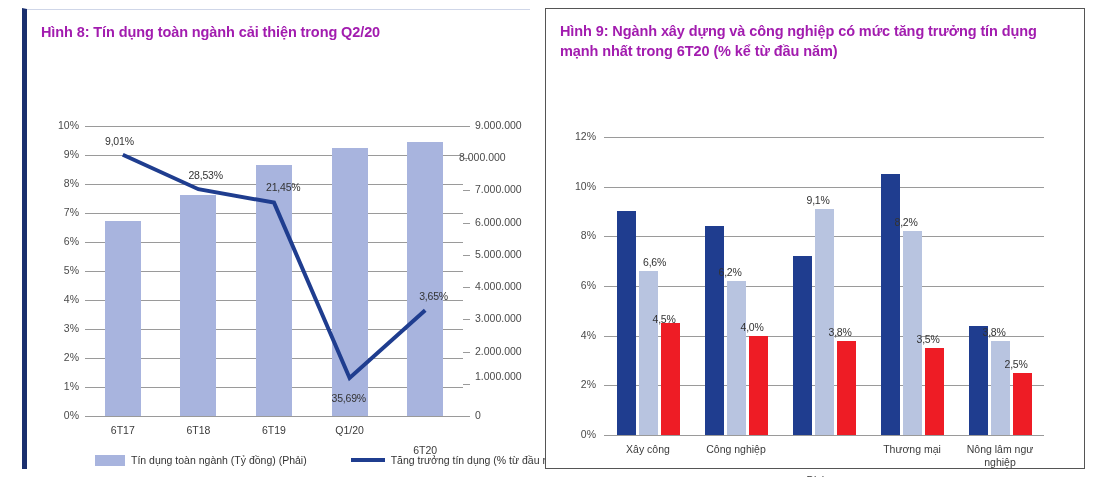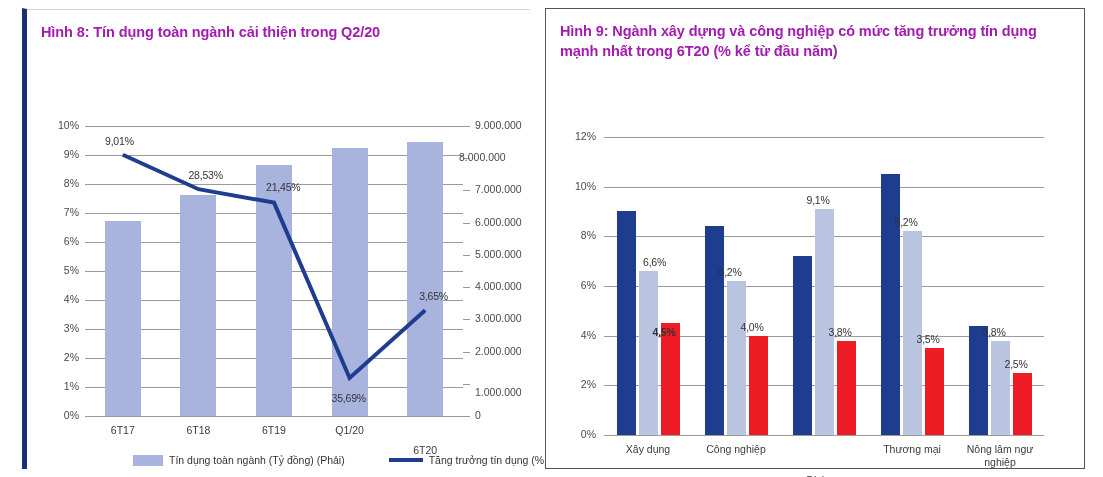--- a/index.html
+++ b/index.html
@@ -44,21 +44,21 @@
   .dlabel {
     position: absolute; font-size: 10.5px; color: #333;
     white-space: nowrap; letter-spacing: -0.2px;
   }
   .xlabel {
     position: absolute; font-size: 10.5px; color: #3a3a3a;
     text-align: center; white-space: pre-line; line-height: 1.25;
   }
 
   
-  .legend { position: absolute; display: flex; align-items: flex-start; margin-left: 38px; }
+  .legend { position: absolute; display: flex; align-items: flex-start; }
   .legend-item { display: flex; align-items: center; }
   .lg-swatch { display: inline-block; }
   .lg-text { font-size: 10.5px; color: #333; white-space: nowrap; }
 </style>
 </head>
 <body>
 
 <div class="page">
 
   <div class="panel panel-left">
@@ -92,21 +92,21 @@
         <div class="tick-lbl" style="left: 12px; width: 40px; text-align: right; top: 247px;">4%</div>
         <div class="tick-lbl" style="left: 12px; width: 40px; text-align: right; top: 218px;">5%</div>
         <div class="tick-lbl" style="left: 12px; width: 40px; text-align: right; top: 189px;">6%</div>
         <div class="tick-lbl" style="left: 12px; width: 40px; text-align: right; top: 160px;">7%</div>
         <div class="tick-lbl" style="left: 12px; width: 40px; text-align: right; top: 131px;">8%</div>
         <div class="tick-lbl" style="left: 12px; width: 40px; text-align: right; top: 102px;">9%</div>
         <div class="tick-lbl" style="left: 12px; width: 40px; text-align: right; top: 73px;">10%</div>
         <div class="axis-tick" style="left: 436px; top: 370px;"></div>
         <div class="tick-lbl" style="left: 448px; top: 363px;">0</div>
         <div class="axis-tick" style="left: 436px; top: 338px;"></div>
-        <div class="tick-lbl" style="left: 448px; top: 340px;">1.000.000</div>
+        <div class="tick-lbl" style="left: 448px; top: 324px;">1.000.000</div>
         <div class="axis-tick" style="left: 436px; top: 306px;"></div>
         <div class="tick-lbl" style="left: 448px; top: 298.556px;">2.000.000</div>
         <div class="axis-tick" style="left: 436px; top: 273px;"></div>
         <div class="tick-lbl" style="left: 448px; top: 266.333px;">3.000.000</div>
         <div class="axis-tick" style="left: 436px; top: 241px;"></div>
         <div class="tick-lbl" style="left: 448px; top: 234.111px;">4.000.000</div>
         <div class="axis-tick" style="left: 436px; top: 209px;"></div>
         <div class="tick-lbl" style="left: 448px; top: 201.889px;">5.000.000</div>
         <div class="axis-tick" style="left: 436px; top: 177px;"></div>
         <div class="tick-lbl" style="left: 448px; top: 169.667px;">6.000.000</div>
@@ -167,22 +167,22 @@
           <div class="bar" style="left: 409px; width: 19px; height: 62px; background: rgb(238, 28, 37);"></div>
         </div>
         <div class="tick-lbl" style="left: 8px; width: 42px; text-align: right; top: 363px;">0%</div>
         <div class="tick-lbl" style="left: 8px; width: 42px; text-align: right; top: 313.333px;">2%</div>
         <div class="tick-lbl" style="left: 8px; width: 42px; text-align: right; top: 263.667px;">4%</div>
         <div class="tick-lbl" style="left: 8px; width: 42px; text-align: right; top: 214px;">6%</div>
         <div class="tick-lbl" style="left: 8px; width: 42px; text-align: right; top: 164.333px;">8%</div>
         <div class="tick-lbl" style="left: 8px; width: 42px; text-align: right; top: 114.667px;">10%</div>
         <div class="tick-lbl" style="left: 8px; width: 42px; text-align: right; top: 65px;">12%</div>
         <div class="dlabel" style="left: 97px; top: 191.1px;">6,6%</div>
-        <div class="dlabel" style="left: 106.5px; top: 261px; font-weight: bold;">4,5%</div>
-        <div class="xlabel" style="left: 54px; width: 96px; top: 378px;">Xây dụng</div>
+        <div class="dlabel" style="left: 106.5px; top: 248px;">4,5%</div>
+        <div class="xlabel" style="left: 54px; width: 96px; top: 378px;">Xây công</div>
         <div class="dlabel" style="left: 172.5px; top: 201.033px;">6,2%</div>
         <div class="dlabel" style="left: 194.5px; top: 255.667px;">4,0%</div>
         <div class="xlabel" style="left: 142px; width: 96px; top: 378px;">Công nghiệp</div>
         <div class="dlabel" style="left: 260.5px; top: 129.017px;">9,1%</div>
         <div class="dlabel" style="left: 282.5px; top: 260.633px;">3,8%</div>
         <div class="xlabel" style="left: 230px; width: 96px; top: 378px; margin-top: 31px;">Dịch vụ</div>
         <div class="dlabel" style="left: 348.5px; top: 151.367px;">8,2%</div>
         <div class="dlabel" style="left: 370.5px; top: 268.083px;">3,5%</div>
         <div class="xlabel" style="left: 318px; width: 96px; top: 378px;">Thương mại</div>
         <div class="dlabel" style="left: 436.5px; top: 260.633px;">3,8%</div>

